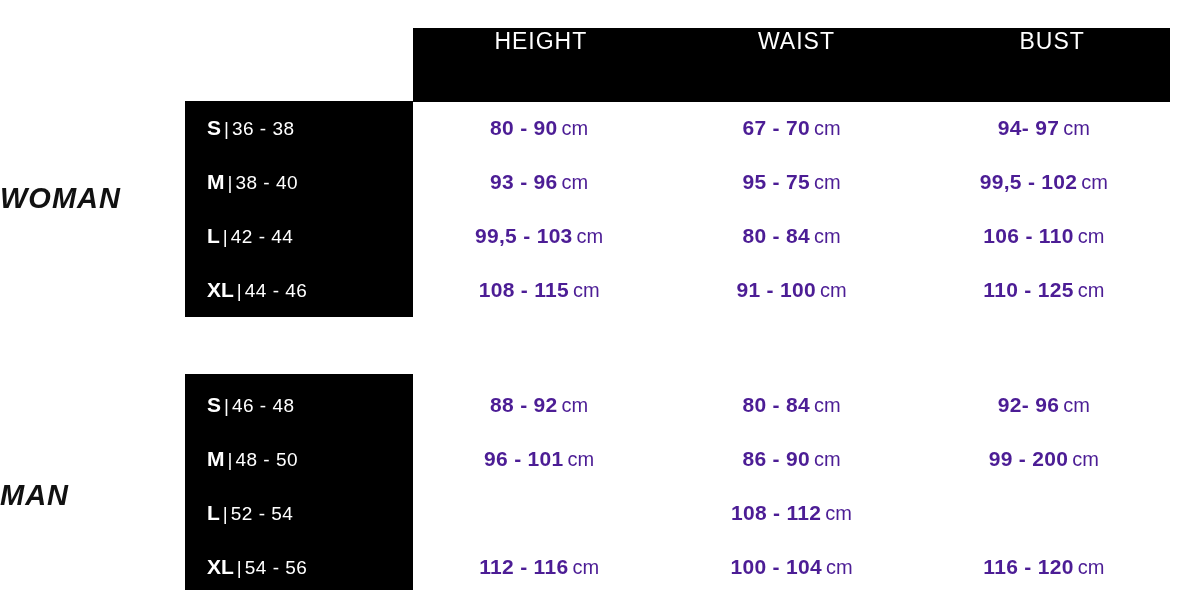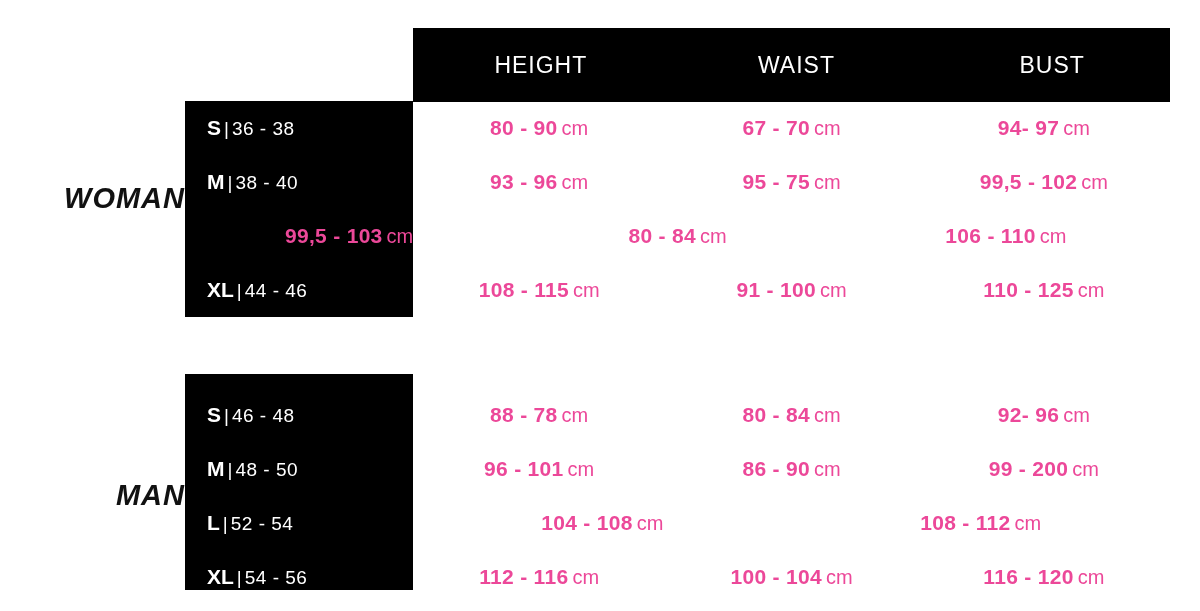--- a/index.html
+++ b/index.html
@@ -31,36 +31,35 @@
     height: 74px;
     background: #000000;
   }
   .header-cells {
     position: absolute;
     left: 413px;
     top: 28px;
     width: 767px;
     height: 74px;
     display: flex;
-    align-items: center;
   }
   .header-cell {
     flex: 1 1 0;
     text-align: center;
     color: #ffffff;
     font-size: 23px;
     letter-spacing: 1px;
     font-weight: 400;
   }
 
   
   .section-label {
     position: absolute;
     width: 185px;
-    text-align: right;
+    text-align: left;
     font-style: italic;
     font-weight: bold;
     font-size: 29px;
     color: #111111;
     letter-spacing: 1px;
   }
   #label-woman { left: 0px; top: 182px; }
   #label-man   { left: 0px; top: 455px; margin-top: 24px; }
 
   
@@ -73,21 +72,21 @@
   #size-block-woman { top: 101px; height: 216px; }
   #size-block-man   { top: 374px; height: 216px; }
 
   
   .rows {
     position: absolute;
     left: 185px;
     width: 985px;
   }
   #rows-woman { top: 101px; }
-  #rows-man   { top: 388px; }
+  #rows-man   { top: 378px; }
 
   .row {
     display: flex;
     align-items: center;
     height: 54px;
   }
   .size-cell {
     width: 228px;
     box-sizing: border-box;
     padding-left: 22px;
@@ -106,21 +105,21 @@
   .size-cell .num {
     font-weight: normal;
     font-size: 19px;
     letter-spacing: 0.5px;
   }
 
   .meas-cell {
     flex: 1 1 0;
     text-align: center;
     font-size: 21px;
-    color: #ec4899;
+    color: #4c1d95;
     white-space: nowrap;
   }
   .meas-cell .val {
     font-weight: bold;
     letter-spacing: 0.3px;
   }
   .meas-cell .unit {
     font-weight: normal;
     font-size: 20px;
     padding-left: 4px;
@@ -168,20 +167,23 @@
       </div>
       <div class="meas-cell">
         <span class="val">95 - 75</span><span class="unit">cm</span>
       </div>
       <div class="meas-cell">
         <span class="val">99,5 - 102</span><span class="unit">cm</span>
       </div>
     </div>
 
     <div class="row">
+      <div class="size-cell">
+        <span class="sz">L</span><span class="sep">|</span><span class="num">42 - 44</span>
+      </div>
       <div class="meas-cell">
         <span class="val">99,5 - 103</span><span class="unit">cm</span>
       </div>
       <div class="meas-cell">
         <span class="val">80 - 84</span><span class="unit">cm</span>
       </div>
       <div class="meas-cell">
         <span class="val">106 - 110</span><span class="unit">cm</span>
       </div>
     </div>
@@ -206,21 +208,21 @@
   <div class="section-label" id="label-man">MAN</div>
   <div class="size-block" id="size-block-man"></div>
 
   <div class="rows" id="rows-man">
 
     <div class="row">
       <div class="size-cell">
         <span class="sz">S</span><span class="sep">|</span><span class="num">46 - 48</span>
       </div>
       <div class="meas-cell">
-        <span class="val">88 - 78</span><span class="unit">cm</span>
+        <span class="val">88 - 92</span><span class="unit">cm</span>
       </div>
       <div class="meas-cell">
         <span class="val">80 - 84</span><span class="unit">cm</span>
       </div>
       <div class="meas-cell">
         <span class="val">92- 96</span><span class="unit">cm</span>
       </div>
     </div>
 
     <div class="row">
@@ -236,23 +238,20 @@
       <div class="meas-cell">
         <span class="val">99 - 200</span><span class="unit">cm</span>
       </div>
     </div>
 
     <div class="row">
       <div class="size-cell">
         <span class="sz">L</span><span class="sep">|</span><span class="num">52 - 54</span>
       </div>
       <div class="meas-cell">
-        <span class="val">104 - 108</span><span class="unit">cm</span>
-      </div>
-      <div class="meas-cell">
         <span class="val">108 - 112</span><span class="unit">cm</span>
       </div>
     </div>
 
     <div class="row">
       <div class="size-cell">
         <span class="sz">XL</span><span class="sep">|</span><span class="num">54 - 56</span>
       </div>
       <div class="meas-cell">
         <span class="val">112 - 116</span><span class="unit">cm</span>

